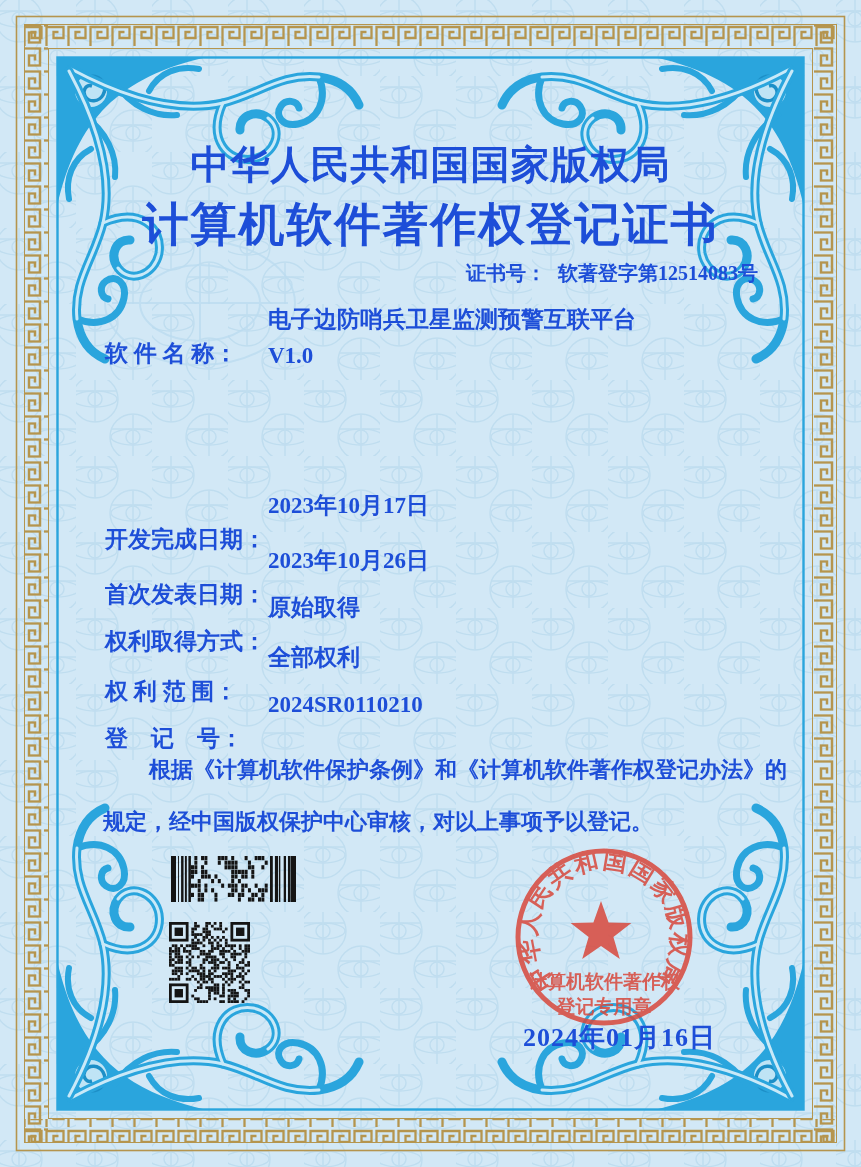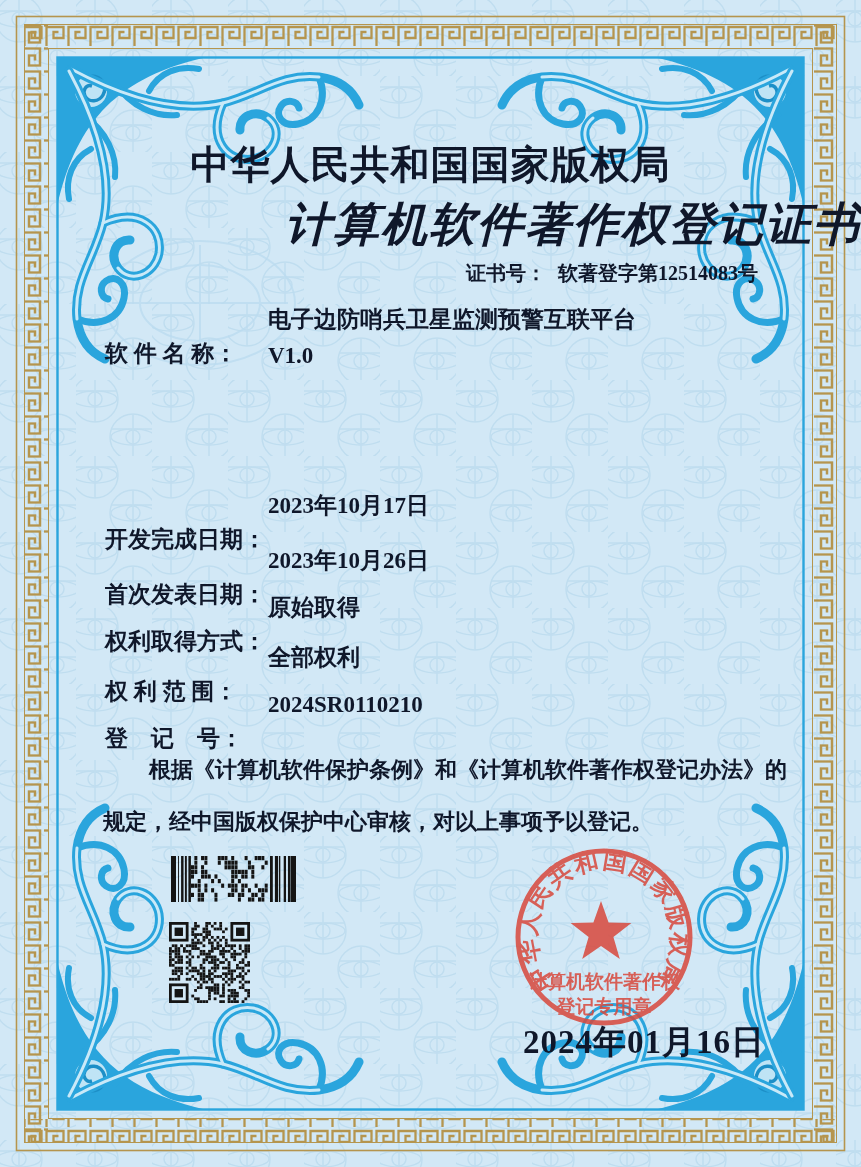--- a/index.html
+++ b/index.html
@@ -1,40 +1,40 @@
 <!DOCTYPE html>
 <html><head>
 <meta charset="utf-8">
 <style>
   html,body{margin:0;padding:0;}
   .page{
     position:relative; width:861px; height:1167px; overflow:hidden;
     background:#d2e8f6;
     font-family:"Liberation Serif","DejaVu Serif",serif;
-    color:#0f172a;
+    color:#1d4ed8;
   }
   .bg-svg,.seal-svg{position:absolute;left:0;top:0;}
   .txt{position:absolute; font-weight:bold; white-space:nowrap;text-align:center;}
   .title1{top:138px; left:0; width:100%; text-align:center; font-size:39px; letter-spacing:1px;}
-  .title2{top:194px; left:0; width:100%; text-align:right; font-size:46px; letter-spacing:2px;font-style:italic;}
+  .title2{top:194px; left:0; width:100%; text-align:center; font-size:46px; letter-spacing:2px;}
   .certno{top:260px; right:103px; font-size:20px;}
   .certno .num{margin-left:12px;}
   .field{position:absolute; left:105px; font-size:23px; font-weight:bold;}
   .flabel{display:inline-block; width:163px; vertical-align:top;margin-top:36px;}
   .fvalue{display:inline-block; vertical-align:top; line-height:36px;}
   .row1{top:302px;} .row2{top:396px;} .row3{top:488px;} .row4{top:543px;}
   .row5{top:590px;} .row6{top:640px;} .row7{top:687px;}
   .statement{position:absolute; left:103px; top:744px; width:690px;
     font-size:22px; font-weight:bold; line-height:52px;}
   .statement .l1{text-indent:46px; white-space:nowrap;}
   .statement .l2{white-space:nowrap;}
   .code{position:absolute;}
   .barcode{left:171px; top:856px;}
   .qrcode{left:169px; top:922px;}
-  .issue-date{left:523px; top:1020px; font-size:33px; letter-spacing:1px;}
+  .issue-date{left:523px; top:1020px; font-size:26px; letter-spacing:1px;}
 </style>
 </head>
 <body>
 
 <div class="page">
 
   <svg class="bg-svg" width="861" height="1167" viewBox="0 0 861 1167">
     <defs>
       <pattern id="emblems" patternUnits="userSpaceOnUse" width="76" height="76">
         <g fill="none" stroke="#b3d6eb" stroke-width="1.5" opacity="0.6">

